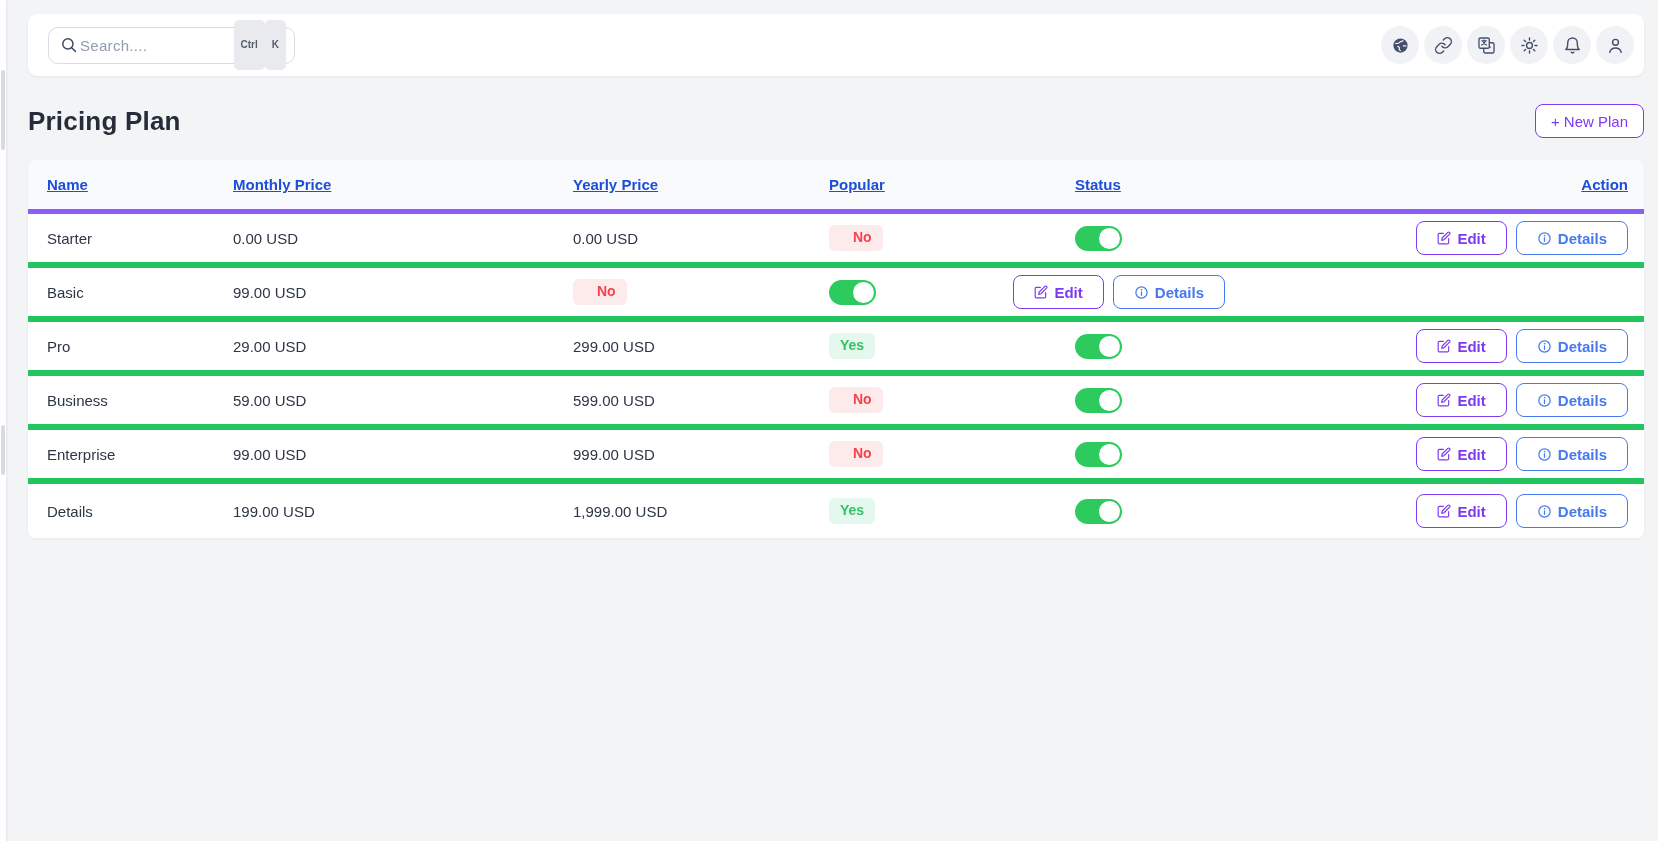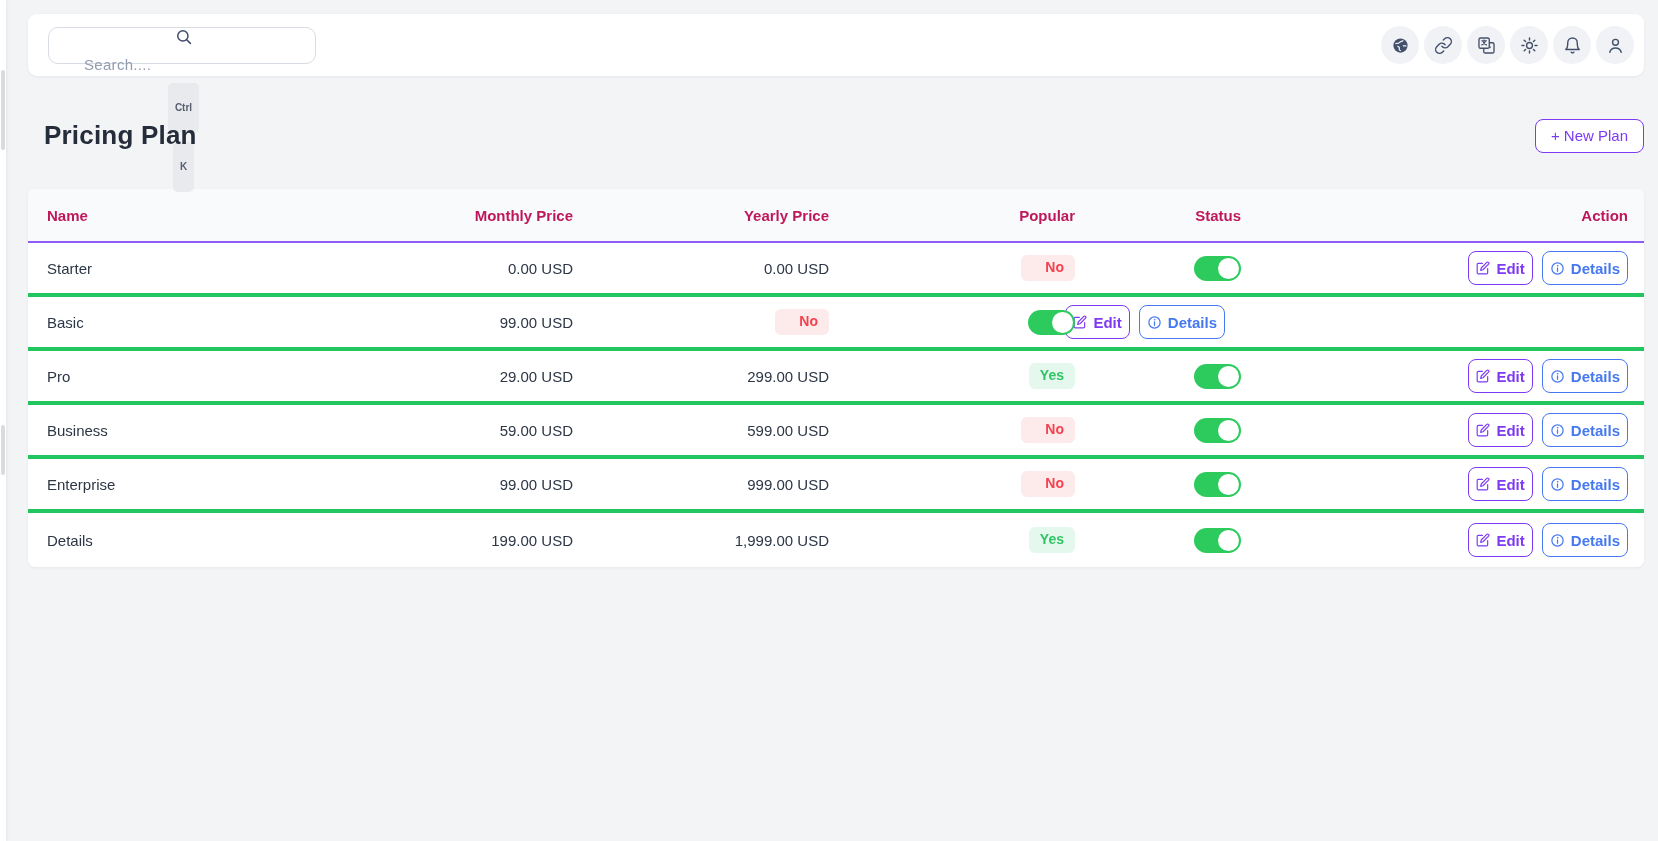--- a/index.html
+++ b/index.html
@@ -20,22 +20,22 @@
 
   .content { position: absolute; left: 28px; right: 14px; top: 0; }
 
   
   .topbar {
     margin-top: 14px; height: 62px; background: #fff; border-radius: 9px;
     box-shadow: 0 1px 3px rgba(20,30,55,.06);
     display: flex; align-items: center; padding: 0 10px 0 20px;
   }
   .search-box {
-    width: 268px; height: 37px; border: 1px solid #d8dce3; border-radius: 10px;
-    display: flex; align-items: center; gap: 9px; padding: 0 8px 0 11px; background: #fff; flex-direction: column;
+    width: 247px; height: 37px; border: 1px solid #d8dce3; border-radius: 10px;
+    display: flex; align-items: center; padding: 0 8px 0 11px; background: #fff;
   }
   .search-box svg { flex: 0 0 auto; }
   .search-box input {
     border: none; outline: none; flex: 1; min-width: 0; background: transparent;
     font-family: inherit; font-size: 15px; color: #3a4254;
   }
   .search-box input::placeholder { color: #929cb0; letter-spacing: .3px; }
   .kbd {
     background: #e8eaee; color: #555e6f; font-size: 10px; font-weight: 700;
     padding: 20px 7px; border-radius: 5px; line-height: 1; flex: 0 0 auto;
@@ -43,62 +43,62 @@
   .topbar-actions { margin-left: auto; display: flex; align-items: center; gap: 5px; }
   .icon-btn {
     width: 38px; height: 38px; border-radius: 50%; background: #f0f2f6; border: none;
     display: flex; align-items: center; justify-content: center; cursor: pointer; padding: 0;
     color: #44506b;
   }
   .icon-btn svg { width: 19px; height: 19px; display: block; }
 
   
   .page-head { margin-top: 28px; display: flex; align-items: center; justify-content: space-between; }
-  .page-title { font-size: 26px; font-weight: 700; color: #262d3a; margin: 16px; letter-spacing: .2px; }
+  .page-title { font-size: 26px; font-weight: 700; color: #262d3a; margin: 0; letter-spacing: .2px; }
   .new-plan-btn {
     height: 34px; padding: 0 15px; border-radius: 8px; background: #fff;
     border: 1px solid var(--accent-purple, #7e3af2); color: var(--accent-purple, #7e3af2);
     font-family: inherit; font-size: 15px; font-weight: 500; cursor: pointer;
   }
 
   
   .table-card {
     margin-top: 22px; background: #fff; border-radius: 7px; overflow: hidden;
     box-shadow: 0 1px 3px rgba(20,30,55,.06);
   }
   .thead-row, .trow {
     display: grid;
     grid-template-columns: 205px 340px 256px 246px 166px 1fr;
     align-items: center; height: 54px;
   }
   .thead-row {
-    background: #f9fafb; border-bottom: 2px solid #8b5cf6;
-    font-size: 15px; font-weight: 700; color: #be185d;
-  }
-  .trow { border-bottom: 4px solid #22c55e; font-size: 15px; color: #2d3645; }
+    background: #f9fafb; border-bottom: 5px solid #8b5cf6;
+    font-size: 15px; font-weight: 700; color: #1d4ed8; text-decoration: underline;
+  }
+  .trow { border-bottom: 6px solid #22c55e; font-size: 15px; color: #2d3645; }
   .trow:last-child { border-bottom: none; }
   .cell-name { padding-left: 19px; text-align: left; font-weight: 500; }
   .thead-row .cell-name { font-weight: 700; }
-  .cell-center { text-align: right; }
+  .cell-center { text-align: left; }
   .cell-action { display: flex; justify-content: flex-end; align-items: center; gap: 9px; padding-right: 16px; font-weight: 700; }
 
   .badge { display: inline-block; padding: 4px 11px; border-radius: 6px; font-size: 14px; font-weight: 700; line-height: 1.25; }
   .badge-no  { color: var(--badge-no-text, #f5424e);  background: var(--badge-no-bg, #fdeaea); padding-left: 24px; }
   .badge-yes { color: var(--badge-yes-text, #2fc464); background: var(--badge-yes-bg, #e5f8ed); }
 
   .toggle {
     width: 47px; height: 25px; border-radius: 13px; background: #c7ccd4;
     display: inline-block; position: relative; cursor: pointer; vertical-align: middle;
   }
   .toggle.on { background: var(--toggle-on, #2dcb5e); }
   .toggle .knob { position: absolute; top: 2px; left: 2px; width: 21px; height: 21px; border-radius: 50%; background: #fff; }
   .toggle.on .knob { left: auto; right: 2px; }
 
   .action-btn {
-    height: 34px; padding: 0 7px; border-radius: 8px; background: #fff;
+    height: 34px; padding: 0 20px; border-radius: 8px; background: #fff;
     display: inline-flex; align-items: center; gap: 6px; cursor: pointer;
     font-family: inherit; font-size: 15px; font-weight: 600;
   }
   .btn-edit    { border: 1px solid var(--accent-purple, #7e3af2); color: var(--accent-purple, #7e3af2); }
   .btn-details { border: 1px solid var(--accent-blue, #4679f0);  color: var(--accent-blue, #4679f0); }
   .action-btn svg { display: block; }
 </style>
 </head>
 <body>
 

